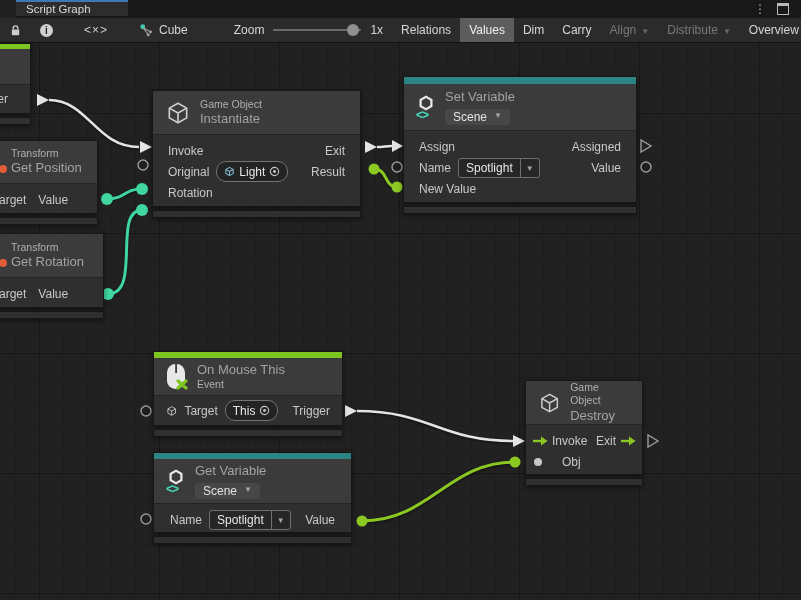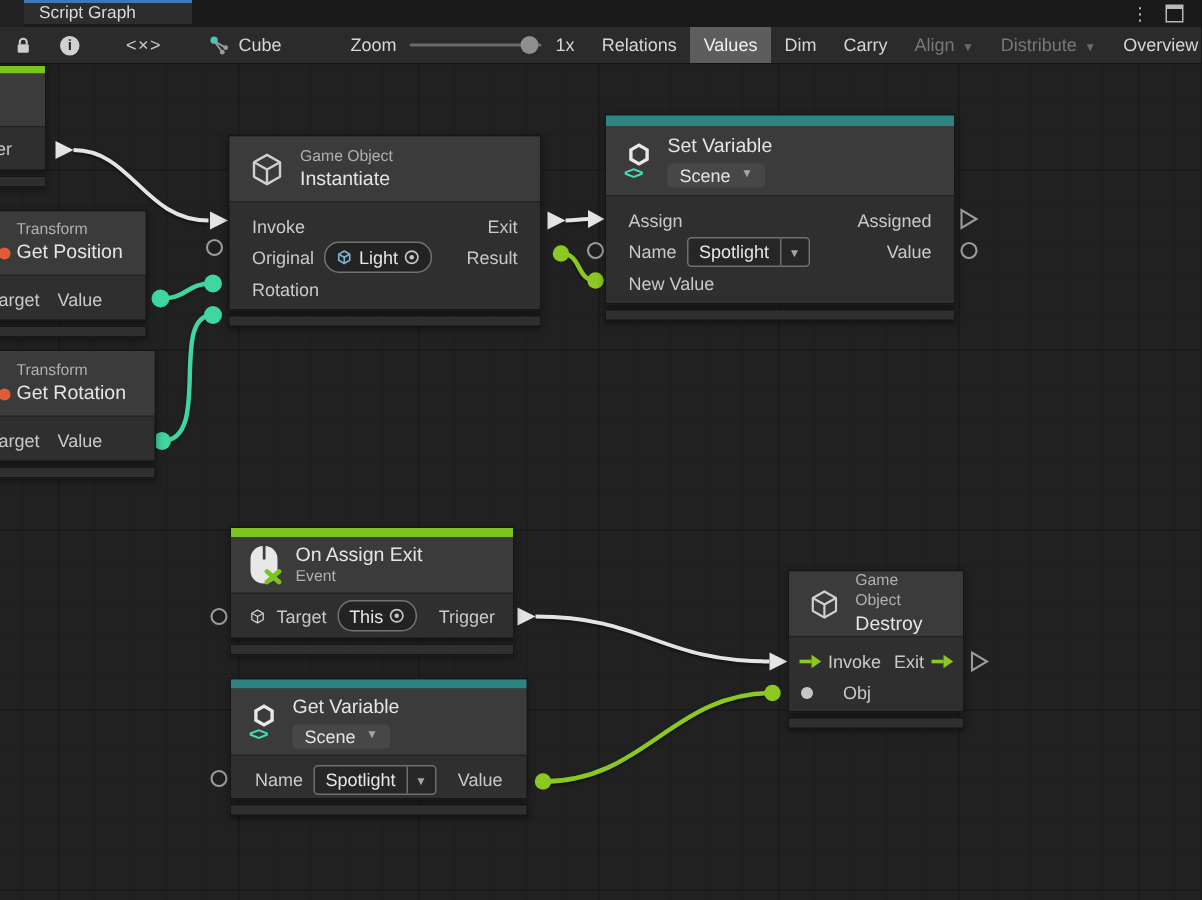--- a/index.html
+++ b/index.html
@@ -41,21 +41,21 @@
     background-position:39px 0,0 70px,15px 0,0 22px;}
   .wires{position:absolute;left:0;top:0;z-index:1;}
   .wires path.wire{fill:none;filter:drop-shadow(0 1px 1px rgba(0,0,0,0.55));}
   
   .node{position:absolute;z-index:2;font-size:12px;color:#c9c9c9;}
   .nmain{background:#2f2f2f;border:1px solid #161616;box-sizing:border-box;box-shadow:0 2px 5px rgba(0,0,0,.45);}
   .cbar{height:6px;}
   .hd{background:#3b3b3b;border-bottom:1px solid #232323;display:flex;align-items:center;gap:9px;
       padding:7px 12px;box-sizing:border-box;}
   .hd .cat{font-size:10.5px;color:#b0b0b0;line-height:1.25;}
-  .hd .ttl{font-size:13px;color:#e5e5e5;line-height:1.25;}
+  .hd .ttl{font-size:13px;color:#a3a3a3;line-height:1.25;}
   .bd{padding:5px 0 3px;}
   .row{display:flex;align-items:center;height:21px;padding:0 15px;gap:7px;}
   .ft{height:8px;background:#2f2f2f;border:1px solid #161616;box-sizing:border-box;margin-top:3px;
       box-shadow:0 2px 4px rgba(0,0,0,.4);}
   .obj-field{display:inline-flex;align-items:center;gap:4px;background:#232323;border:1px solid #737373;
              border-radius:10px;padding:1px 7px;height:17px;color:#e6e6e6;}
   .pill{display:inline-flex;align-items:flex-start;gap:7px;background:#474747;border-radius:3px;
         padding:2px 8px;color:#e3e3e3;margin-top:3px;}
   .select{display:inline-flex;align-items:center;background:#262626;border:1px solid #6f6f6f;
           border-radius:3px;height:18px;color:#e6e6e6;}
@@ -330,21 +330,21 @@
         <div class="cbar" style="background:#7cc41f;"></div>
         <div class="hd" style="height:38px;">
           <span style="position:relative;width:22px;height:27px;">
             <svg width="22" height="27" viewBox="0 0 22 27">
               <rect x="1" y="1" width="18" height="25" rx="8.5" fill="#e8e8e8"></rect>
               <rect x="9.2" y="1" width="1.8" height="9" fill="#3b3b3b"></rect>
               <path d="M10 20l8 7M18 20l-8 7" stroke="#7cc41f" stroke-width="3.2" stroke-linecap="round" transform="translate(2,-2)"></path>
             </svg>
           </span>
           <span class="icon-col">
-            <span class="ttl">On Assign Exit</span>
+            <span class="ttl">On Mouse This</span>
             <span class="cat">Event</span>
           </span>
         </div>
         <div class="bd" style="padding:4px 0;">
           <div class="row" style="padding:0 12px;">
             <svg width="16" height="16" viewBox="0 0 24 24" fill="none" stroke="#cfcfcf" stroke-width="1.8" stroke-linejoin="round">
               <path d="M12 3l8 4.5v9L12 21l-8-4.5v-9L12 3z"></path>
                 <path d="M4 7.5l8 4.5 8-4.5M12 12v9"></path>
             </svg>
             <span>Target</span>

